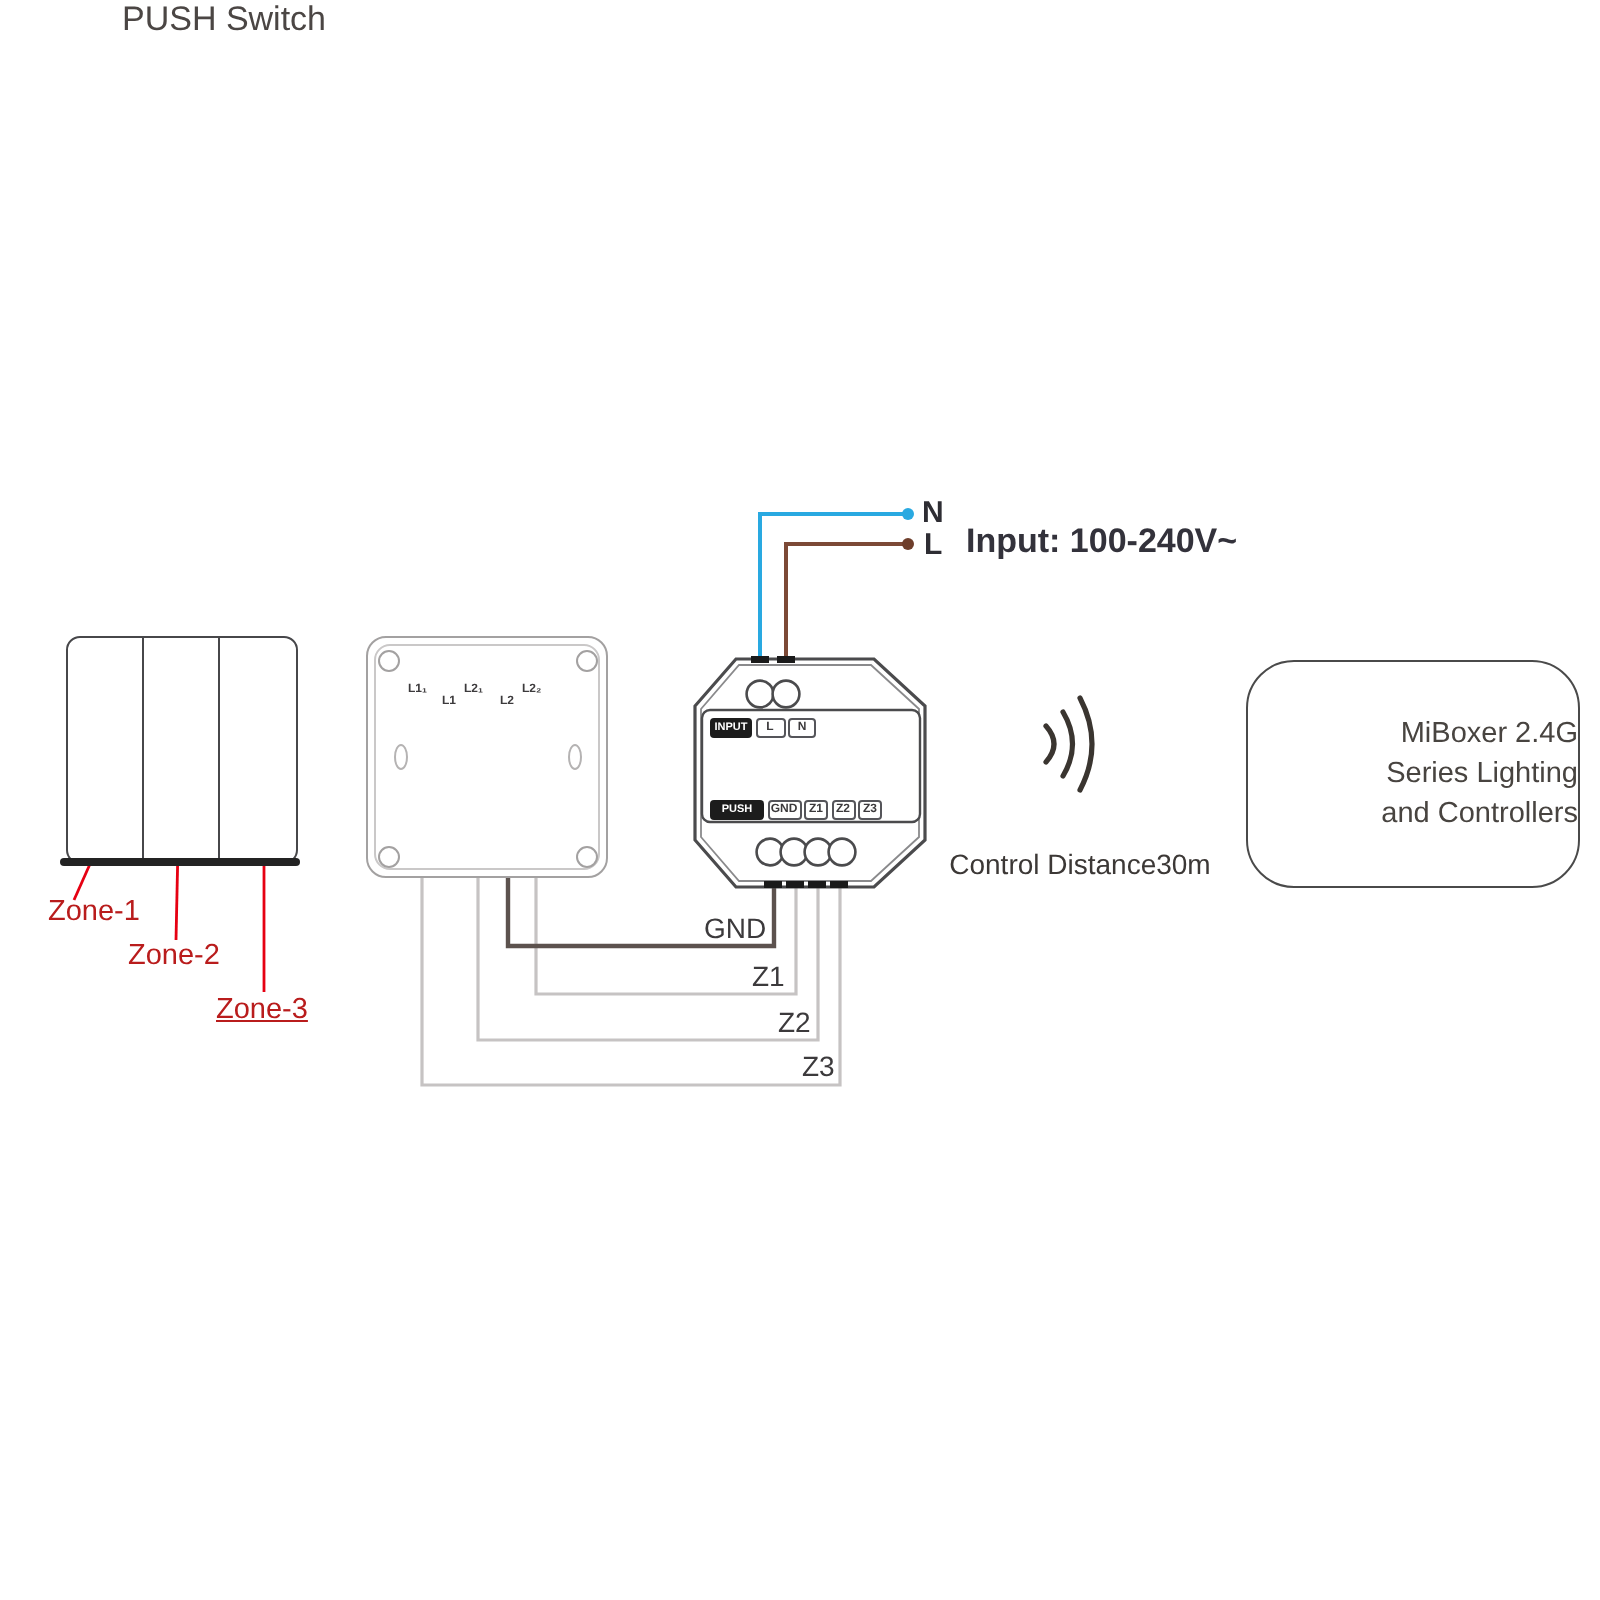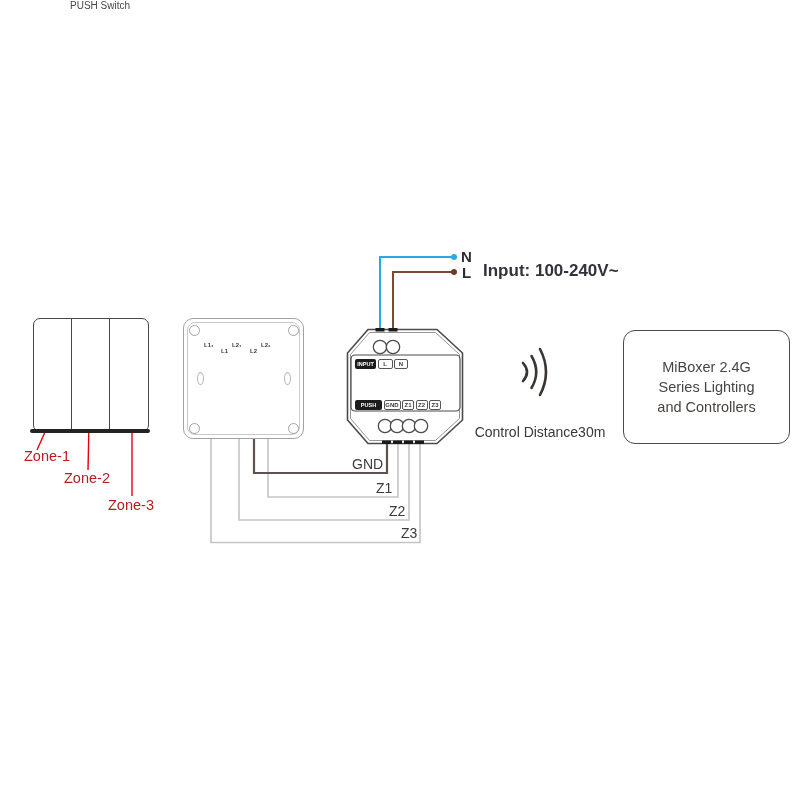--- a/index.html
+++ b/index.html
@@ -8,40 +8,40 @@
     font-family:"Liberation Sans","DejaVu Sans",sans-serif;color:#3c3a3c;
   }
   .abs{position:absolute;}
   .txt{white-space:nowrap;}
   .center{text-align:center;}
   
   .switch-body{border:1.6px solid #47474a;border-radius:7px;background:#fff;}
   .switch-divider{width:1.4px;background:#47474a;}
   .switch-base{background:#232323;border-radius:2px;}
   .zone-label{font-size:14.5px;color:#b91c1c;}
-  .title1{font-size:10px;color:#4b4644;}
+  .title1{font-size:17px;color:#4b4644;margin-left:12px;}
   .title2{font-size:13px;color:#4b4644;}
   
   .plate-outer{border:1.4px solid #a3a1a1;border-radius:10px;background:#fff;}
   .plate-inner{border:1px solid #cac8c8;border-radius:8px;}
   .term-label{font-size:6px;font-weight:bold;color:#3c3a3c;letter-spacing:0;}
   
   .io-row{display:flex;align-items:stretch;height:10px;}
   .io-black{background:#1c1c1c;color:#fff;font-size:5.5px;font-weight:bold;
             display:flex;align-items:center;justify-content:center;border-radius:2px;}
   .io-box{border:1px solid #55555a;background:#fff;color:#3c3a3c;font-size:6px;font-weight:bold;
           display:flex;align-items:center;justify-content:center;border-radius:2px;margin-left:1.5px;}
   
   .nl-label{font-size:15px;font-weight:bold;color:#2e2d33;}
   .input-label{font-size:17px;font-weight:600;color:#33323b;}
   .out-label{font-size:14px;color:#3c3a3c;}
   .ctrl-label{font-size:14px;color:#3c3836;margin-top:20px;}
   
-  .receiver-box{border:1.5px solid #4a4a4a;border-radius:12px;background:#fff;
-    display:flex;flex-direction:column;align-items:center;justify-content:center;}
+  .receiver-box{border:1.5px solid #4a4a4a;border-radius:24px;background:#fff;
+    display:flex;flex-direction:column;align-items:flex-end;justify-content:center;}
   .receiver-line{font-size:14.5px;line-height:20px;color:#484440;}
   svg{position:absolute;left:0;top:0;}
 </style>
 </head>
 <body>
 
 <div id="canvas">
 
   <svg width="800" height="800" viewBox="0 0 800 800">
 
@@ -127,21 +127,21 @@
 
   <div class="abs txt center title1" style="left:0;top:273;width:200px;">PUSH Switch</div>
 
   <div class="abs switch-body" style="left:33px;top:318px;width:114px;height:112px;"></div>
   <div class="abs switch-divider" style="left:70.5px;top:319px;height:110px;"></div>
   <div class="abs switch-divider" style="left:108.5px;top:319px;height:110px;"></div>
   <div class="abs switch-base" style="left:30px;top:428.5px;width:120px;height:4px;"></div>
 
   <div class="abs txt zone-label" style="left:24px;top:448px;">Zone-1</div>
   <div class="abs txt zone-label" style="left:64px;top:470px;">Zone-2</div>
-  <div class="abs txt zone-label" style="left:108px;top:497px;">Zone-3</div>
+  <div class="abs txt zone-label" style="left:108px;top:497px;text-decoration:underline;">Zone-3</div>
 
   <div class="abs plate-outer" style="left:183px;top:318px;width:119px;height:119px;">
     <div class="abs plate-inner" style="left:3px;top:3px;width:111px;height:111px;"></div>
     <div class="abs" style="left:5px;top:6px;width:9px;height:9px;border:1.2px solid #a3a1a1;border-radius:50%;"></div>
     <div class="abs" style="left:104px;top:6px;width:9px;height:9px;border:1.2px solid #a3a1a1;border-radius:50%;"></div>
     <div class="abs" style="left:5px;top:104px;width:9px;height:9px;border:1.2px solid #a3a1a1;border-radius:50%;"></div>
     <div class="abs" style="left:104px;top:104px;width:9px;height:9px;border:1.2px solid #a3a1a1;border-radius:50%;"></div>
     <div class="abs" style="left:13px;top:53px;width:5px;height:11px;border:1px solid #b5b3b3;border-radius:50%;"></div>
     <div class="abs" style="left:100px;top:53px;width:5px;height:11px;border:1px solid #b5b3b3;border-radius:50%;"></div>
   </div>

